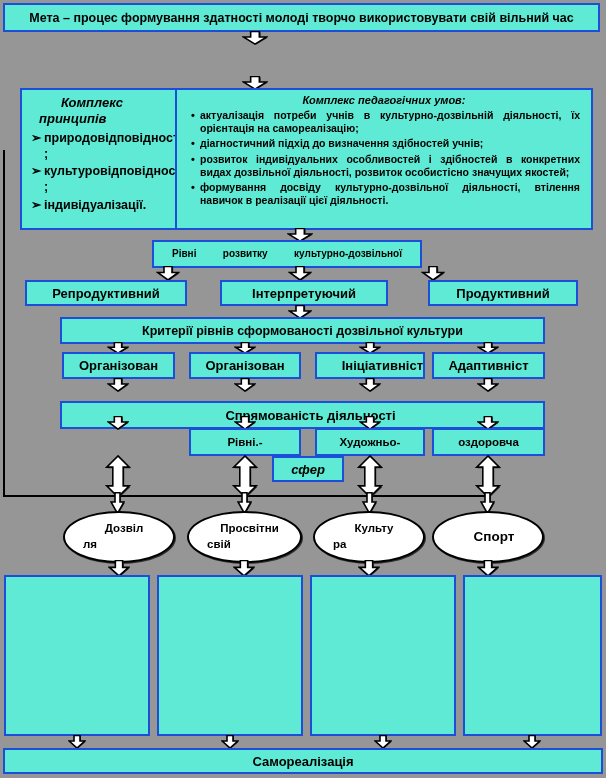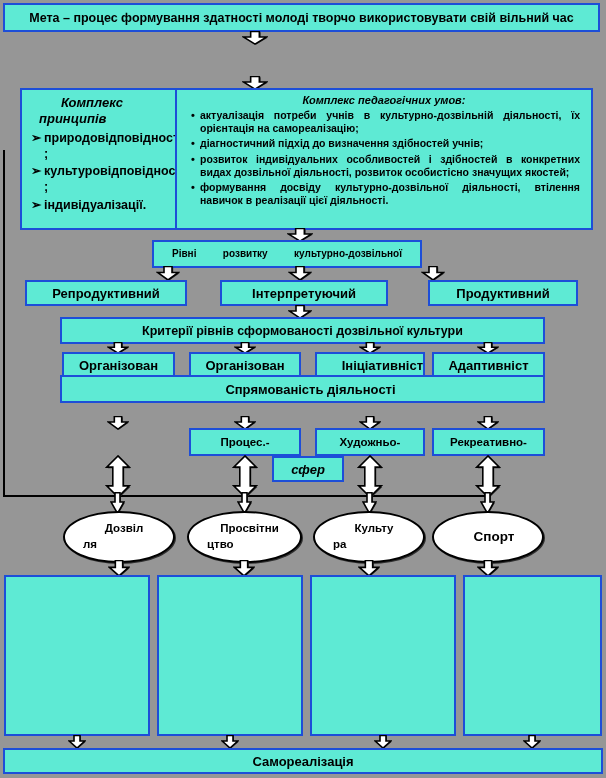--- a/index.html
+++ b/index.html
@@ -172,47 +172,46 @@
   <svg class="arr" style="left:234px;top:378px;width:22px;height:14px;">
       <use href="#arr-down"></use>
     </svg>
   <svg class="arr" style="left:359px;top:378px;width:22px;height:14px;">
       <use href="#arr-down"></use>
     </svg>
   <svg class="arr" style="left:477px;top:378px;width:22px;height:14px;">
       <use href="#arr-down"></use>
     </svg>
 
-  <div class="box ctr nowrap" style="left:60px;top:375px;width:485px;height:28px;font-size:13px;padding-left:16px;">
+  <div class="box ctr nowrap" style="left:60px;top:401px;width:485px;height:28px;font-size:13px;padding-left:16px;">
     <span>Спрямованість діяльності</span>
   </div>
 
   <svg class="arr" style="left:107px;top:416px;width:22px;height:14px;">
       <use href="#arr-down"></use>
     </svg>
   <svg class="arr" style="left:234px;top:416px;width:22px;height:14px;">
       <use href="#arr-down"></use>
     </svg>
   <svg class="arr" style="left:359px;top:416px;width:22px;height:14px;">
       <use href="#arr-down"></use>
     </svg>
   <svg class="arr" style="left:477px;top:416px;width:22px;height:14px;">
       <use href="#arr-down"></use>
     </svg>
 
   <div class="box dirbox" style="left:189px;top:428px;width:112px;height:28px;">
-    <div>Процес.-</div>
+    <div>Рівні.-</div>
     <div>пізнавальна</div>
   </div>
   <div class="box dirbox" style="left:315px;top:428px;width:110px;height:28px;">
     <div>Художньо-</div>
     <div>естетична</div>
   </div>
   <div class="box dirbox" style="left:432px;top:428px;width:113px;height:28px;">
-    <div>Рекреативно-</div>
     <div>оздоровча</div>
   </div>
 
   <svg class="arr" style="left:105px;top:455px;width:26px;height:43px;">
       <use href="#arr-updown"></use>
     </svg>
   <svg class="arr" style="left:232px;top:455px;width:26px;height:43px;">
       <use href="#arr-updown"></use>
     </svg>
   <svg class="arr" style="left:357px;top:455px;width:26px;height:43px;">
@@ -238,21 +237,21 @@
   <svg class="arr" style="left:480px;top:492px;width:15px;height:23px;">
       <use href="#arr-down"></use>
     </svg>
 
   <div class="ell" style="left:63px;top:511px;width:112px;height:52px;">
     <div class="l1">Дозвіл</div>
     <div class="l2">ля</div>
   </div>
   <div class="ell" style="left:187px;top:511px;width:115px;height:52px;">
     <div class="l1">Просвітни</div>
-    <div class="l2">цтво</div>
+    <div class="l2">свій</div>
   </div>
   <div class="ell" style="left:313px;top:511px;width:112px;height:52px;">
     <div class="l1">Культу</div>
     <div class="l2">ра</div>
   </div>
   <div class="ell" style="left:432px;top:511px;width:112px;height:52px;">
     <div class="l1" style="padding-left:12px;font-size:13.5px;">Спорт</div>
     <div class="l2"></div>
   </div>
 

